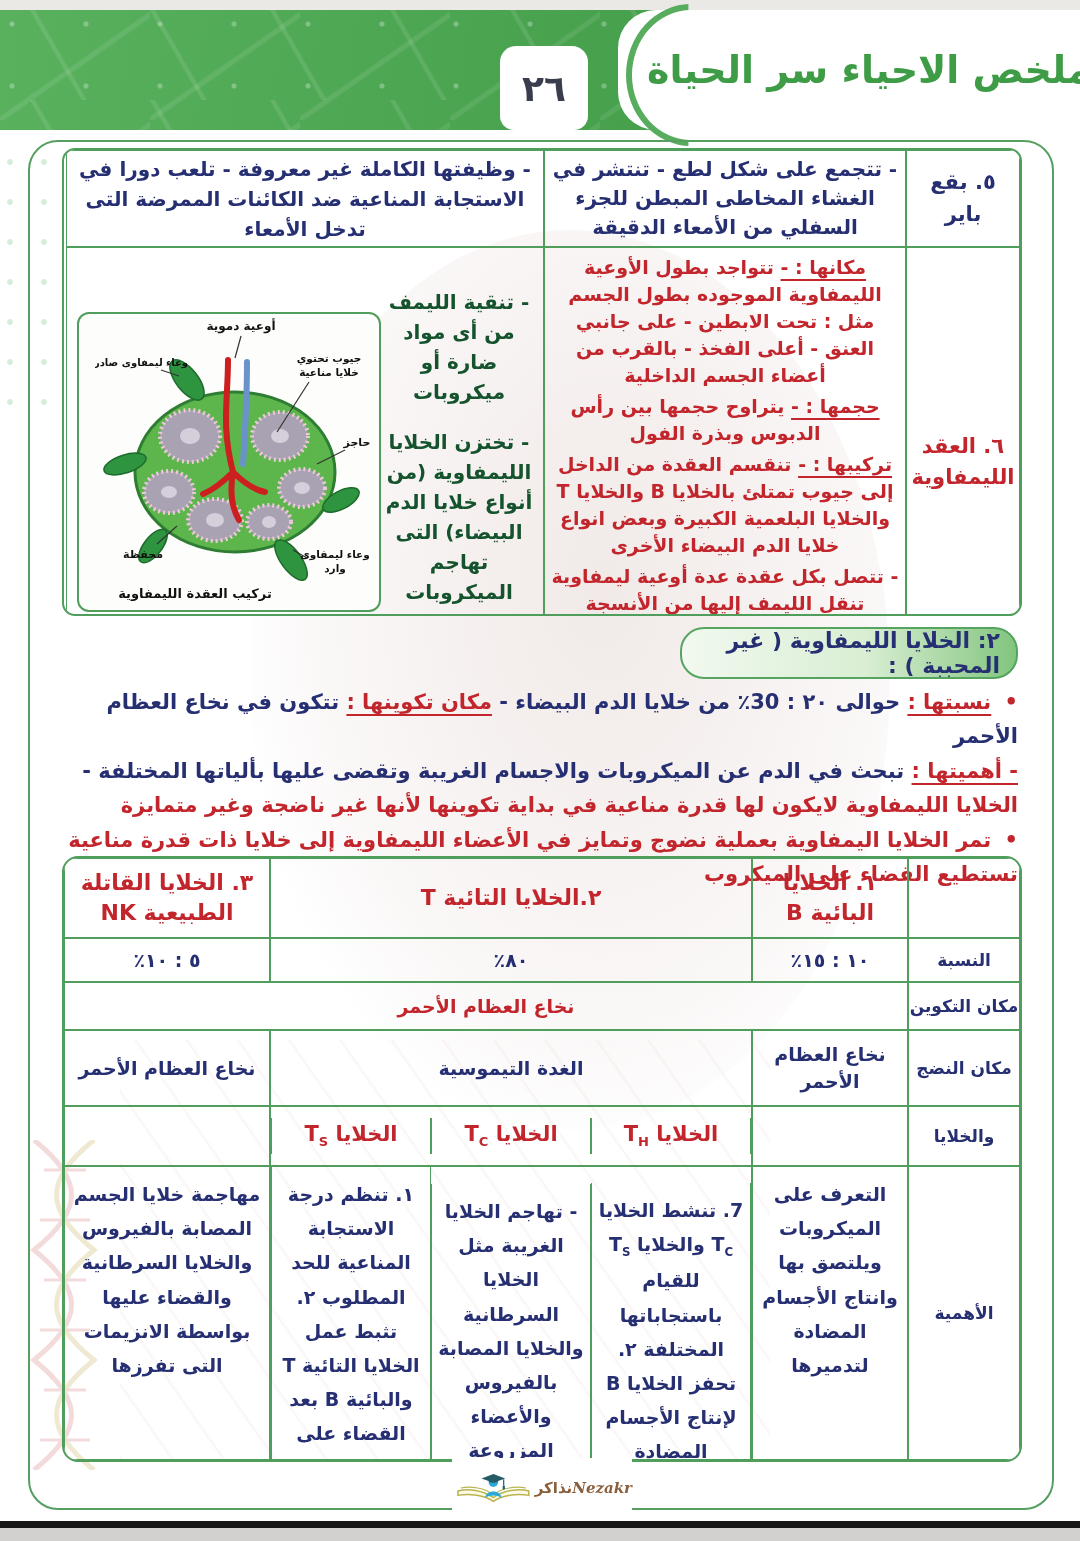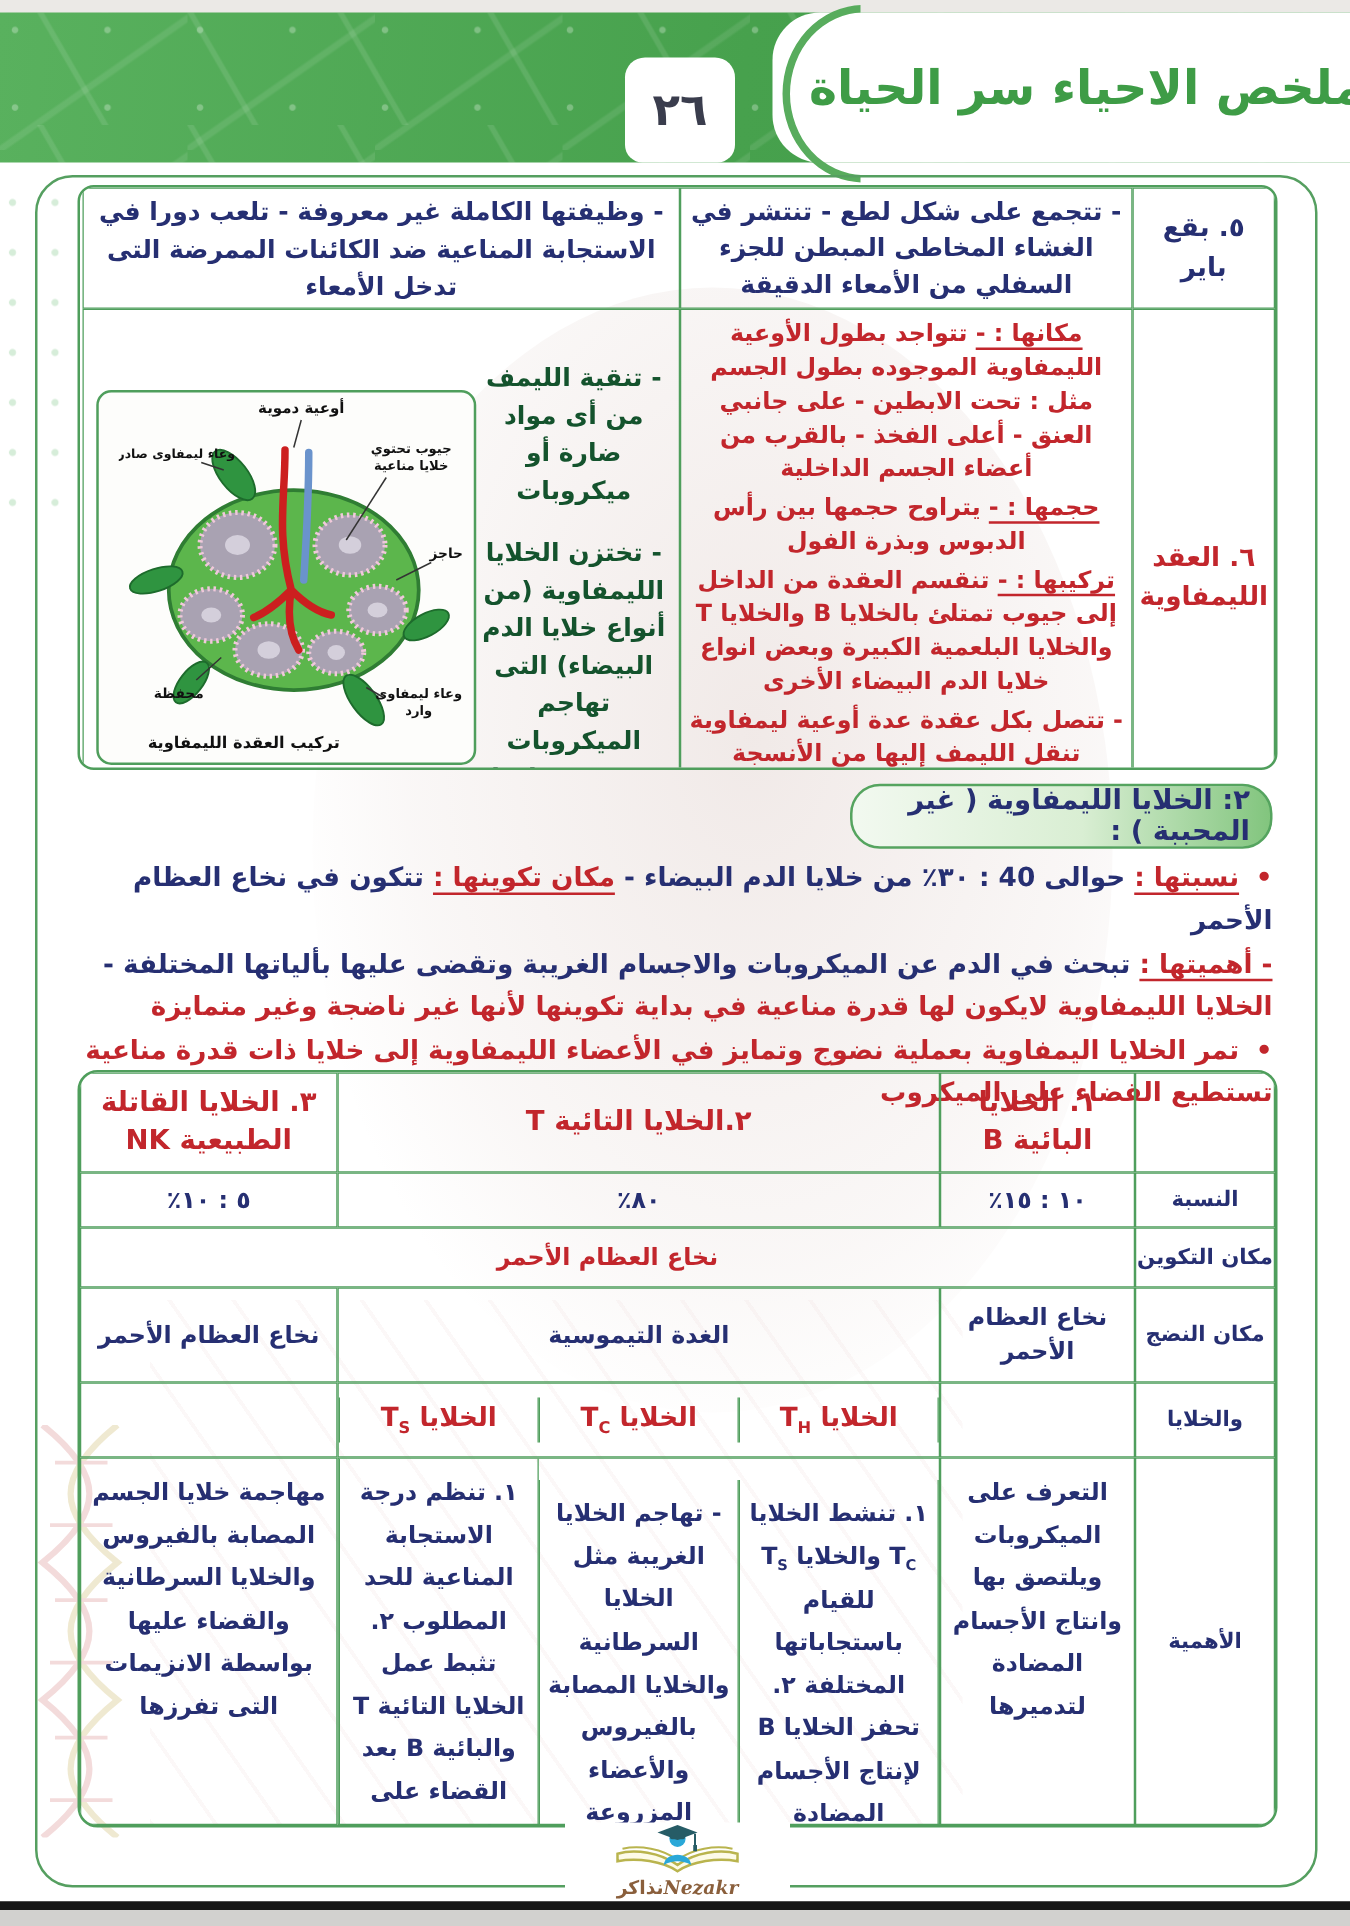--- a/index.html
+++ b/index.html
@@ -75,21 +75,21 @@
   .lbl{font-size:17px;white-space:nowrap;}
   .span3{grid-column:2/5;}
   .tgrid{display:grid;grid-template-columns:repeat(3,1fr);direction:rtl;padding:0;}
   .tgrid .c{border-width:0 1px;}
   .type-hd{color:#c2262c;font-size:21px;}
   sub{font-size:62%;}
   .imp{justify-content:flex-start;padding-top:10px;font-size:19px;line-height:1.8;}
   .imp p{margin:0;}
   
   .logo{position:absolute;left:452px;top:1458px;width:180px;height:60px;background:#fff;
-        display:flex;flex-direction:column;align-items:center;justify-content:space-between;direction:ltr;}
+        display:flex;flex-direction:row;align-items:center;justify-content:space-between;direction:ltr;}
   .logo-text{font-size:15px;color:#8a5f3c;line-height:1;margin-top:1px;}
   .logo-text .lat{font-style:italic;font-family:"DejaVu Serif",serif;}
   
   .footer-line{position:absolute;left:0;top:1521px;width:1080px;height:7px;background:#161616;}
   .footer-gray{position:absolute;left:0;top:1528px;width:1080px;height:13px;background:#d2d1cf;}
   svg text{font-family:"DejaVu Sans",sans-serif;font-weight:700;}
 </style>
 </head>
 <body>
 
@@ -201,21 +201,21 @@
       </div>
     </div>
   </div>
 
   <div class="sec-pill">٢: الخلايا الليمفاوية ( غير المحببة ) :</div>
 
   <div class="intro">
     <p>
       <span class="bullet">•</span>
       <span class="rkw">نسبتها :</span>
-      <span>حوالى 40 : ٣٠٪ من خلايا الدم البيضاء -</span>
+      <span>حوالى ٢٠ : 30٪ من خلايا الدم البيضاء -</span>
       <span class="rkw">مكان تكوينها :</span>
       <span>تتكون في نخاع العظام الأحمر</span>
     </p>
     <p>
       <span class="rkw">- أهميتها :</span>
       <span>تبحث في الدم عن الميكروبات والاجسام الغريبة وتقضى عليها بألياتها المختلفة -</span>
       <span class="rtext">الخلايا الليمفاوية لايكون لها قدرة مناعية في بداية تكوينها لأنها غير ناضجة وغير متمايزة</span>
     </p>
     <p>
       <span class="bullet">•</span>
@@ -256,21 +256,21 @@
         <span><span>الخلايا</span> <span>T</span><sub>S</sub></span>
       </div>
     </div>
     <div class="c"></div>
 
     <div class="c lbl">الأهمية</div>
     <div class="c imp">التعرف على الميكروبات ويلتصق بها وانتاج الأجسام المضادة لتدميرها</div>
     <div class="c tgrid">
       <div class="c imp">
         <p>
-          <span>١. تنشط الخلايا</span>
+          <span>7. تنشط الخلايا</span>
           <span>T</span><sub>C</sub>
           <span>والخلايا</span>
           <span>T</span><sub>S</sub>
           <span>للقيام باستجاباتها المختلفة</span>
           <span>٢. تحفز الخلايا B لإنتاج الأجسام المضادة</span>
         </p>
       </div>
       <div class="c imp">- تهاجم الخلايا الغريبة مثل الخلايا السرطانية والخلايا المصابة بالفيروس والأعضاء المزروعة</div>
       <div class="c imp">١. تنظم درجة الاستجابة المناعية للحد المطلوب ٢. تثبط عمل الخلايا التائية T والبائية B بعد القضاء على الميكروب</div>
     </div>

